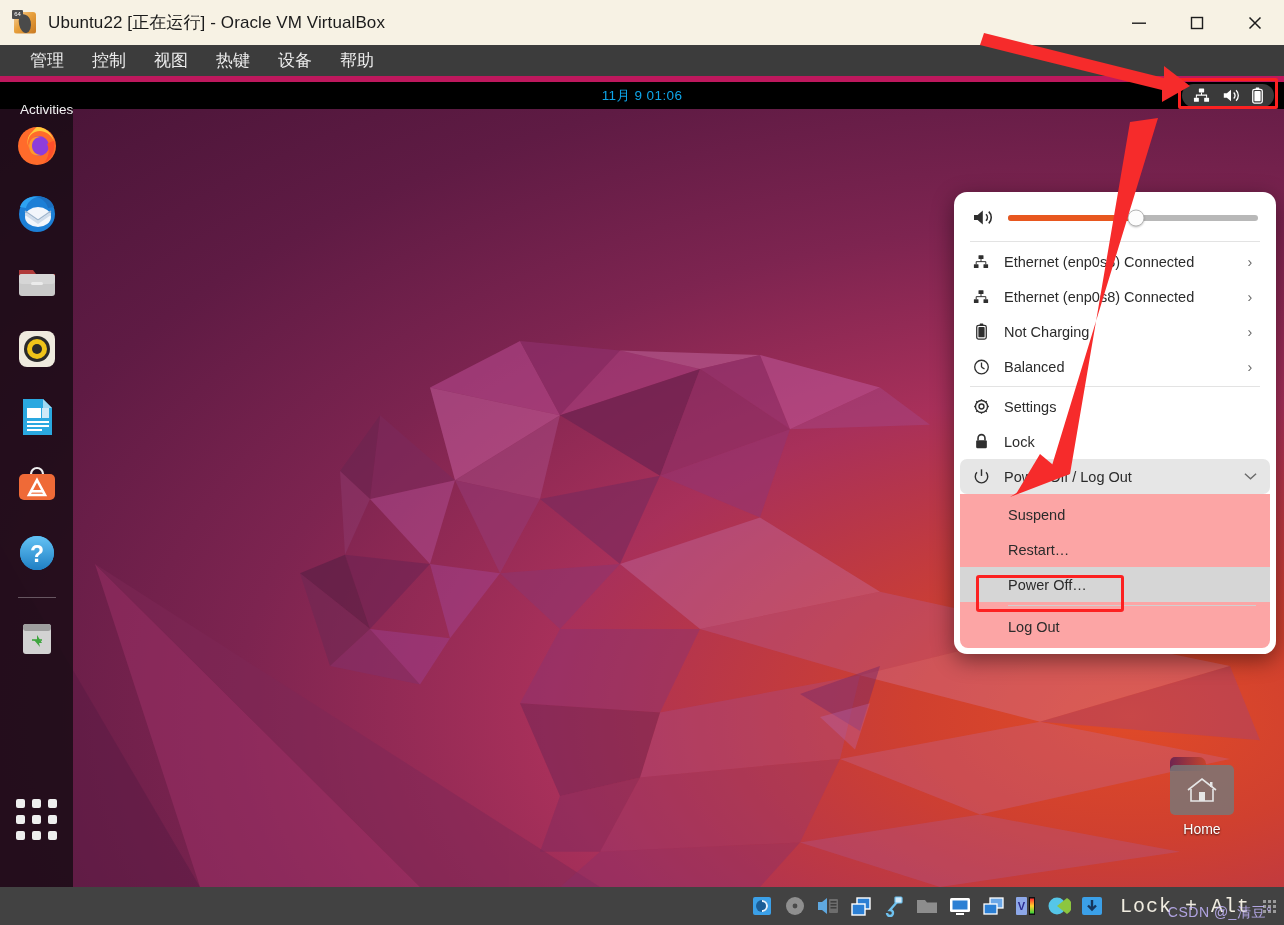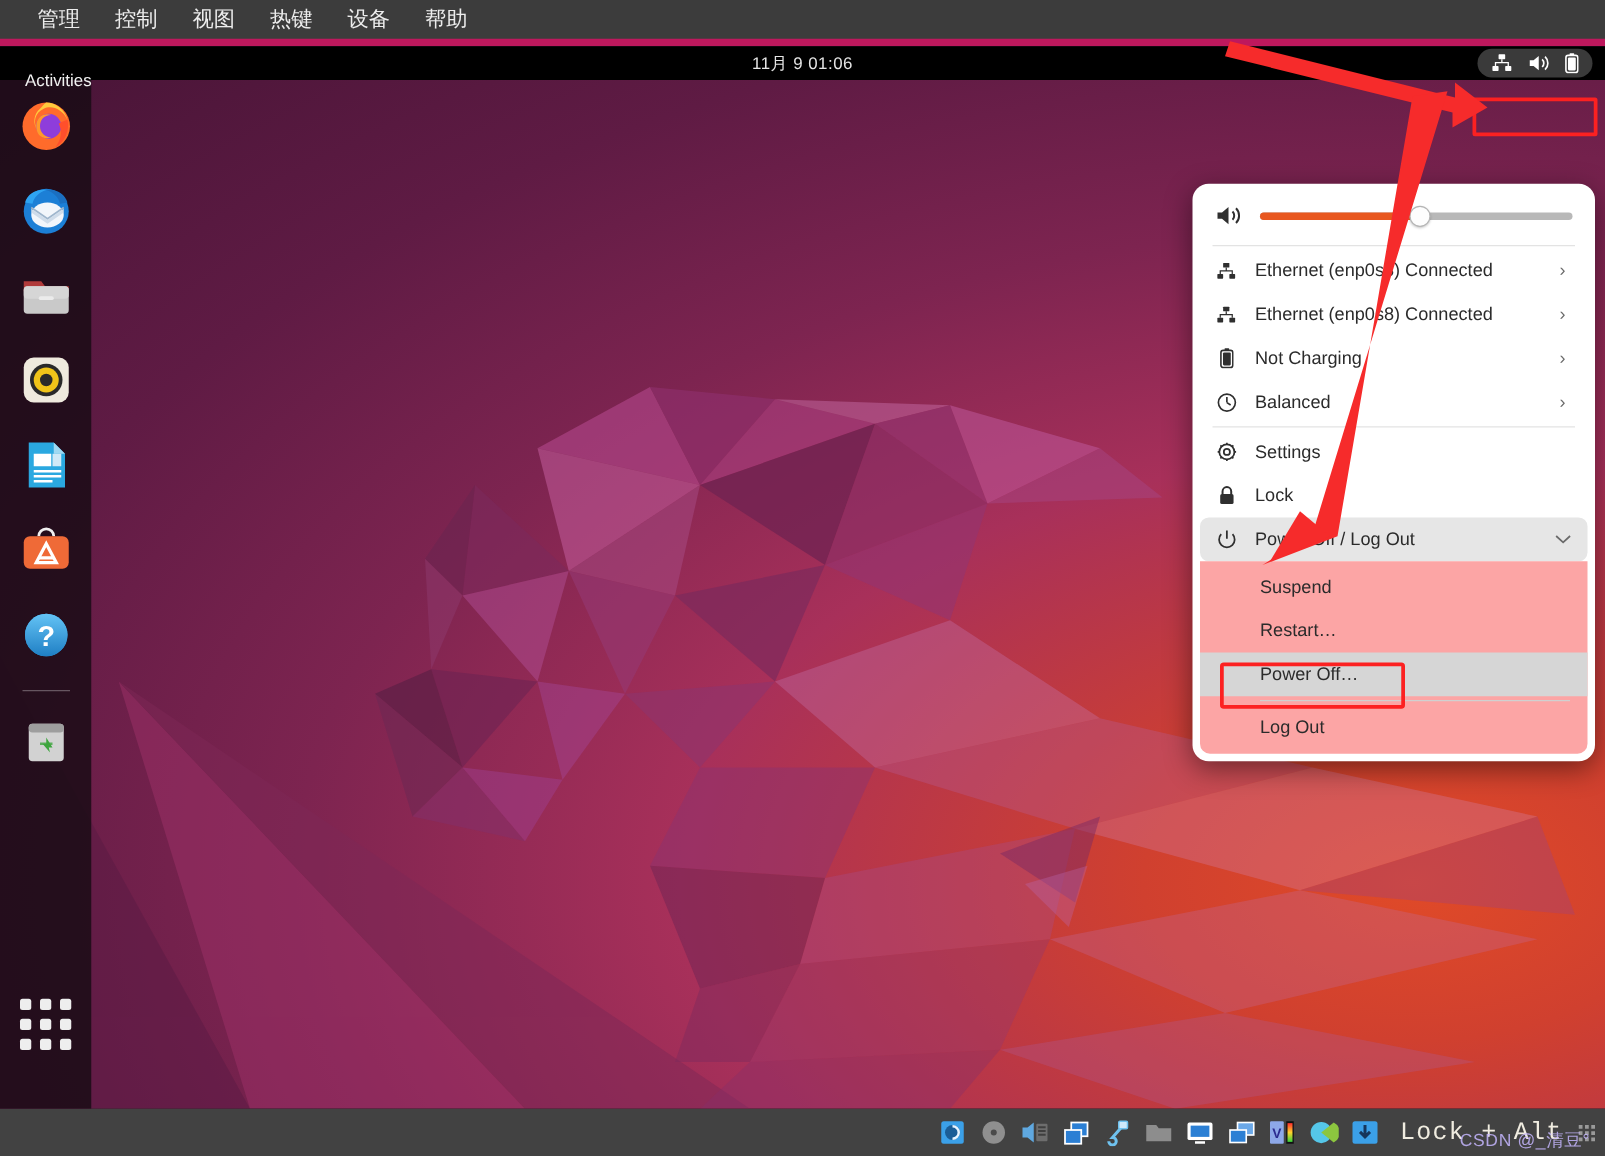--- a/index.html
+++ b/index.html
@@ -101,21 +101,21 @@
   #activities-button {
     padding: 3px 10px; margin-left: 10px; border-radius: 5px;
     color: #f2f2f2; font-size: 13.5px; margin-top: 27px;
   }
   #clock-area {
     position: absolute; left: 0; right: 0; top: 0; height: 27px;
     display: flex; align-items: center; justify-content: center;
     pointer-events: none;
   }
   #clock {
-    color: #e5e5e5; font-size: 13.5px; letter-spacing: .4px;
+    color: #0ea5e9; font-size: 13.5px; letter-spacing: .4px;
   }
   #tray-area {
     position: absolute; right: 10px; top: 2px;
     display: flex; align-items: center; gap: 12px;
     padding: 3px 11px;
     border-radius: 13px;
     background: #3a3a3a;
     z-index: 31;
   }
   #tray-area svg { display:block; fill:#ffffff; }
@@ -267,20 +267,46 @@
     letter-spacing: .5px; white-space: nowrap;
   }
   #resize-grip { display:grid; grid-template-columns: repeat(3,3px); gap:2px; margin-left:6px; }
   #resize-grip i { width:3px; height:3px; background:#9a9a9a; display:block; }
 </style>
 </head>
 <body>
 
 <div id="vbox-window">
 
+  <div id="titlebar">
+    <div id="vbox-logo">
+      <div class="cube"></div>
+      <div class="swirl"></div>
+      <div class="badge">64</div>
+    </div>
+    <div id="window-title">Ubuntu22 [正在运行] - Oracle VM VirtualBox</div>
+
+    <div id="window-controls">
+      <div class="wc-btn">
+        <svg width="20" height="20" viewBox="0 0 20 20">
+            <rect x="3" y="9.5" width="14" height="1.4" fill="#1d1d1d"></rect>
+          </svg>
+      </div>
+      <div class="wc-btn">
+        <svg width="20" height="20" viewBox="0 0 20 20">
+            <rect x="4.5" y="4.5" width="11" height="11" fill="none" stroke="#1d1d1d" stroke-width="1.4"></rect>
+          </svg>
+      </div>
+      <div class="wc-btn">
+        <svg width="20" height="20" viewBox="0 0 20 20">
+            <path d="M4.5 4.5 L15.5 15.5 M15.5 4.5 L4.5 15.5" stroke="#1d1d1d" stroke-width="1.5" fill="none"></path>
+          </svg>
+      </div>
+    </div>
+  </div>
 
   <div id="vbox-menubar">
     <div class="vbox-menu-item">管理</div>
     <div class="vbox-menu-item">控制</div>
     <div class="vbox-menu-item">视图</div>
     <div class="vbox-menu-item">热键</div>
     <div class="vbox-menu-item">设备</div>
     <div class="vbox-menu-item">帮助</div>
   </div>
 
@@ -338,20 +364,33 @@
           <polygon points="600,800 800,790 760,838 560,838" fill="#86306a" opacity=".38"></polygon>
         </g>
 
         <g>
           <polygon points="800,630 880,600 860,670" fill="#7d2a62" opacity=".5"></polygon>
           <polygon points="820,655 870,640 855,690" fill="#b967ae" opacity=".35"></polygon>
         </g>
       </svg>
     </div>
 
+    <div id="home-icon">
+      <div class="folder">
+        <div class="tab"></div>
+        <div class="body"></div>
+        <svg class="house" viewBox="0 0 32 26">
+          <path d="M2 13 L16 2 L30 13" fill="none" stroke="#e6e6e6" stroke-width="1.6"></path>
+          <path d="M5 12 L5 24 L27 24 L27 12" fill="none" stroke="#e6e6e6" stroke-width="1.6"></path>
+          <rect x="13" y="15" width="6" height="9" fill="#e6e6e6"></rect>
+          <rect x="24" y="5" width="2.5" height="5" fill="#e6e6e6"></rect>
+        </svg>
+      </div>
+      <div class="label">Home</div>
+    </div>
 
     <div id="dock">
       <div class="dock-item">
         <svg width="46" height="46" viewBox="0 0 46 46">
           <circle cx="23" cy="24" r="19" fill="#ff6b2b"></circle>
           <path d="M23 5 C31 5 38 11 40 19 C36 10 27 7 21 10 C14 13 12 21 16 27 C12 22 13 14 18 10 C20 8 21 6 23 5Z" fill="#ffcb3d"></path>
           <circle cx="25" cy="24" r="10" fill="#8e3ddb"></circle>
           <path d="M15 24 C15 17 21 13 27 15 C21 15 18 19 18 24 C18 29 22 33 27 33 C20 35 15 31 15 24Z" fill="#ff9a2b"></path>
           <path d="M40 19 C42 27 38 37 30 41 C35 35 36 28 33 22 C36 20 39 19 40 19Z" fill="#ff4f2b"></path>
         </svg>

